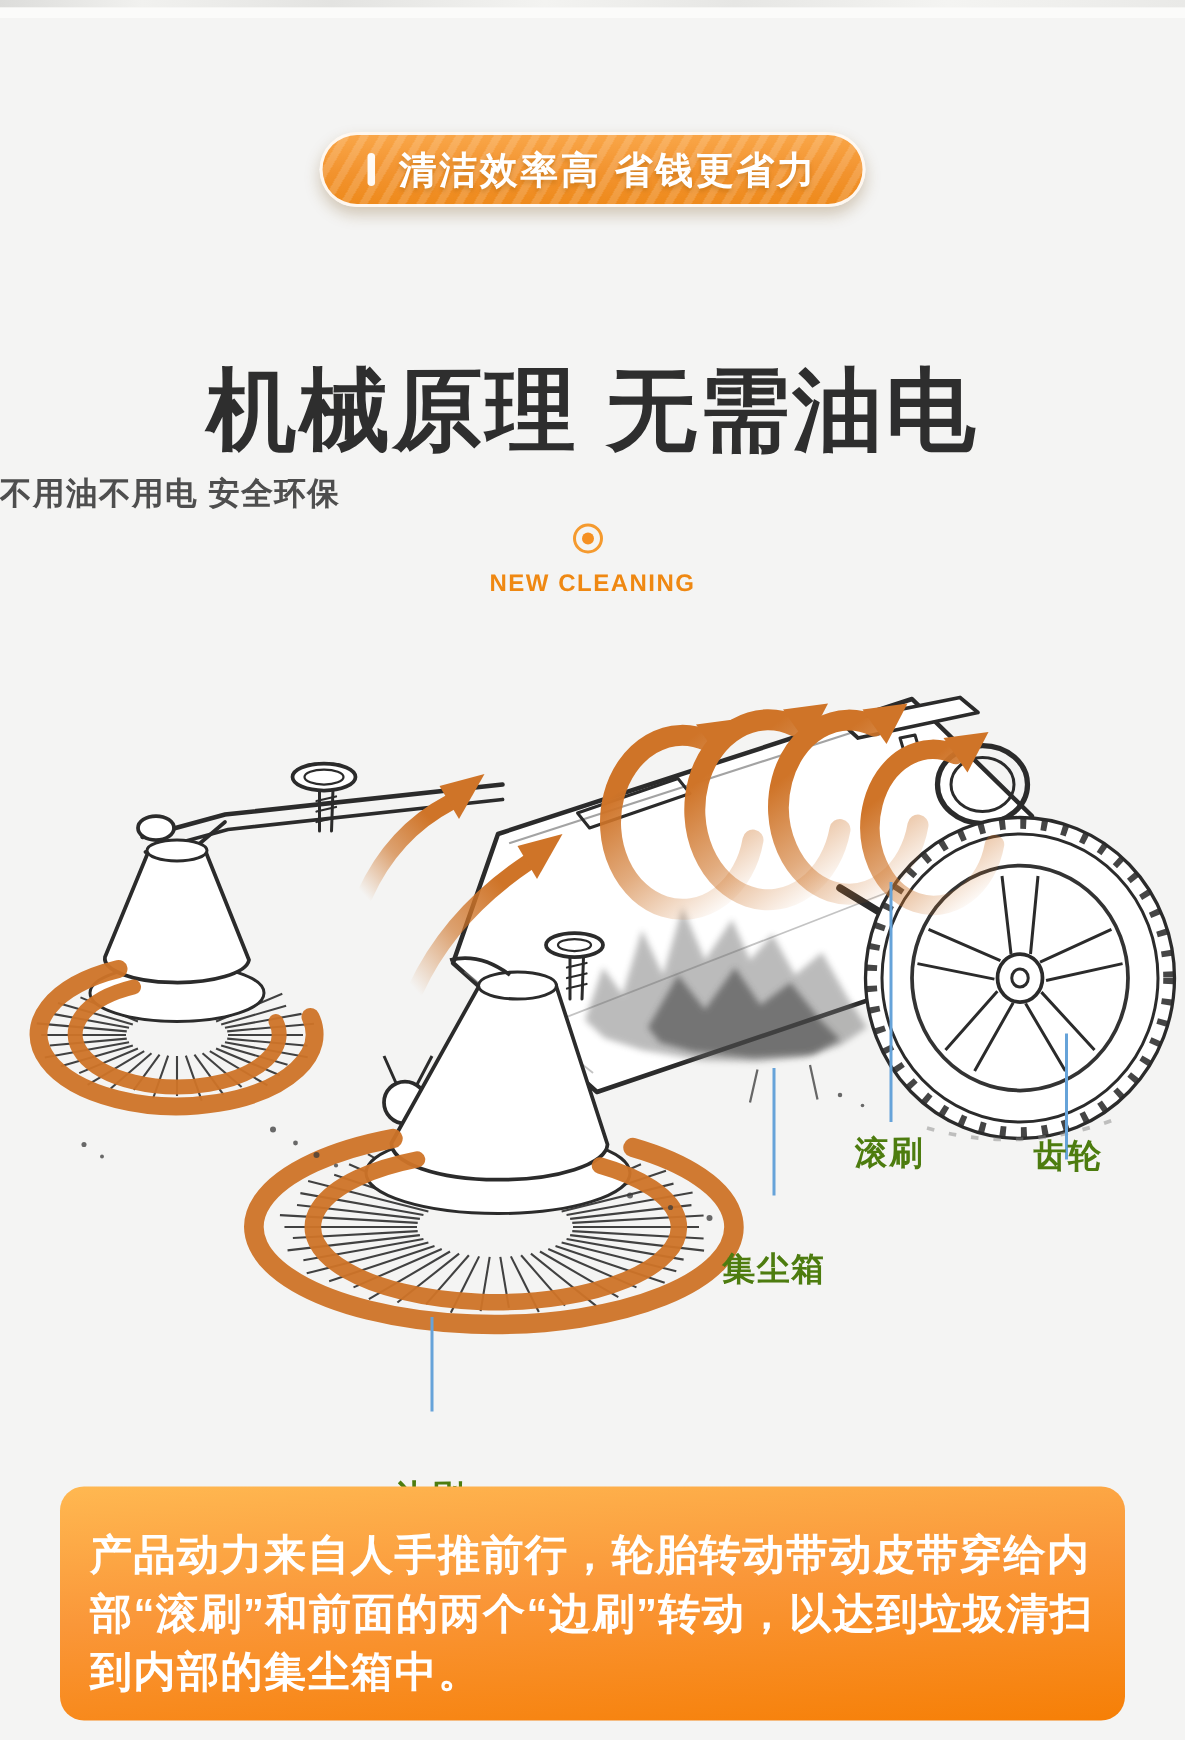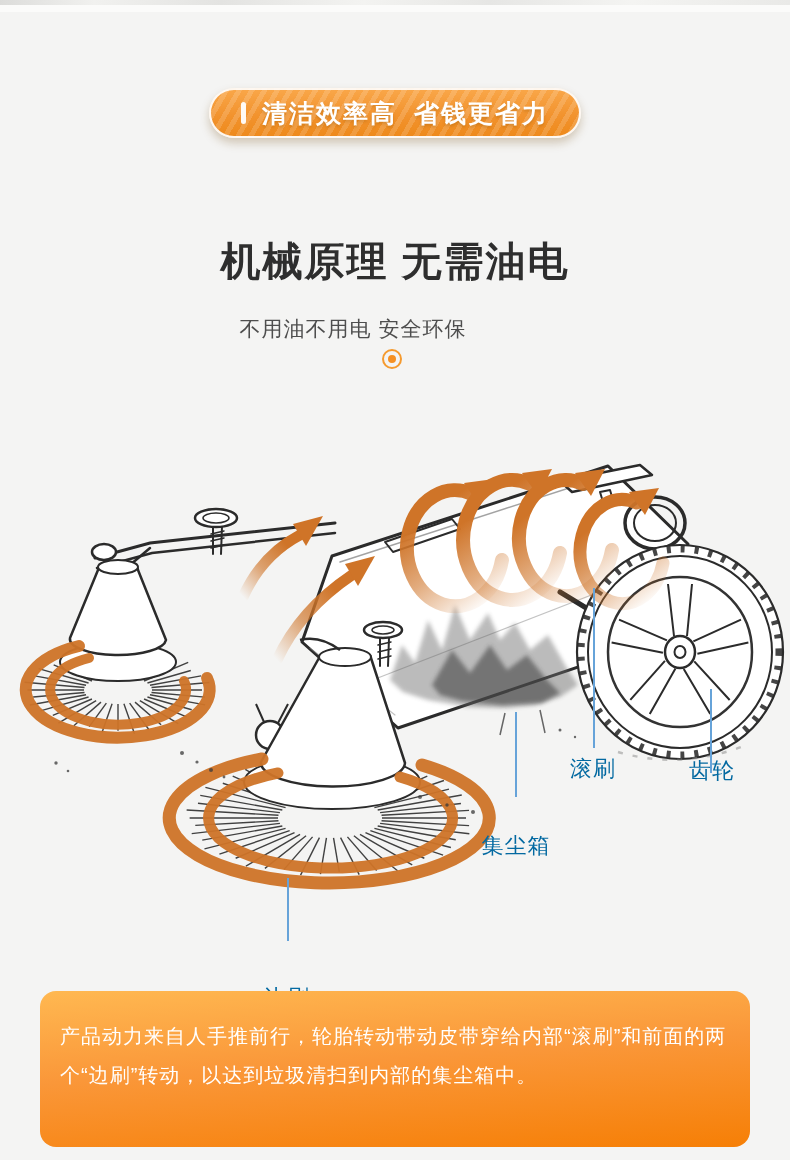--- a/index.html
+++ b/index.html
@@ -10,61 +10,62 @@
   .top-strip2{position:absolute;top:5px;left:0;width:790px;height:7px;background:#fbfbfa;}
 
   .badge{position:absolute;top:88px;left:50%;transform:translateX(-50%);
     height:46px;padding:0 30px;border-radius:26px;display:flex;align-items:center;gap:16px;
     background-image:repeating-linear-gradient(120deg,rgba(255,255,255,.15) 0 5px,rgba(255,255,255,0) 5px 11px),
       linear-gradient(180deg,#f9a648 0%,#f2932e 55%,#ee8a1c 100%);
     border:2px solid rgba(255,255,255,.92);
     box-shadow:0 5px 10px rgba(120,80,20,.28);}
   .badge-bar{width:5px;height:22px;border-radius:3px;background:#ffffff;opacity:.95;}
   .badge-text{color:#ffffff;font-size:25px;font-weight:bold;letter-spacing:2px;
-    text-shadow:0 2px 3px rgba(150,85,0,.35);white-space:nowrap;font-family:Liberation Mono, monospace;}
+    text-shadow:0 2px 3px rgba(150,85,0,.35);white-space:nowrap;}
 
   .title1{position:absolute;top:170px;left:0;width:790px;text-align:center;
     font-size:50px;font-weight:600;color:#3d3d3d;letter-spacing:3px;}
   .title2{position:absolute;top:234px;left:0;width:790px;text-align:center;
-    font-size:40px;font-weight:800;color:#2e2e2e;letter-spacing:2px;}
-  .subtitle{position:absolute;top:315px;left:0;width:706px;text-align:center;
-    font-size:21px;font-weight:400;color:#4e4e4e;letter-spacing:1px;}
+    font-size:60px;font-weight:800;color:#2e2e2e;letter-spacing:2px;}
+  .subtitle{position:absolute;top:315px;left:0;width:706px;text-align:left;
+    font-size:21px;font-weight:700;color:#4e4e4e;letter-spacing:1px;}
 
   .target-dot{position:absolute;top:349px;left:382px;width:16px;height:16px;border-radius:50%;
     border:2.5px solid #f59a2e;display:flex;align-items:center;justify-content:center;}
   .target-dot::after{content:"";width:8px;height:8px;border-radius:50%;background:#f59023;}
 
   .tagline{position:absolute;top:381px;left:0;width:790px;text-align:center;
     font-size:16px;font-weight:bold;color:#ef8812;letter-spacing:1px;}
 
   .sketch{position:absolute;top:430px;left:0;width:790px;height:550px;}
 
-  .callout-label{position:absolute;transform:translateX(-50%);font-size:22px;font-weight:400;
-    color:#0369a1;letter-spacing:1px;white-space:nowrap;}
+  .callout-label{position:absolute;transform:translateX(-50%);font-size:22px;font-weight:700;
+    color:#4d7c0f;letter-spacing:1px;white-space:nowrap;}
 
   .footer-panel{position:absolute;left:40px;top:991px;width:710px;height:156px;box-sizing:border-box;
     border-radius:16px;padding:26px 20px 0 20px;
     background:linear-gradient(176deg,#ffb851 0%,#fa9739 45%,#f67f06 100%);}
-  .footer-text{color:#ffffff;font-size:20px;line-height:39px;letter-spacing:1px;font-weight:400;}
+  .footer-text{color:#ffffff;font-size:28px;line-height:39px;letter-spacing:1px;font-weight:700;}
 </style>
 </head>
 <body>
 
 <div class="page">
   <div class="top-strip"></div>
   <div class="top-strip2"></div>
 
   <div class="badge">
     <span class="badge-bar"></span>
     <span class="badge-text">清洁效率高 省钱更省力</span>
   </div>
 
   <div class="title2">机械原理 无需油电</div>
   <div class="subtitle">不用油不用电 安全环保</div>
   <div class="target-dot"></div>
+  <div class="tagline">NEW CLEANING</div>
 
   <svg class="sketch" viewBox="0 0 790 550">
     <defs>
       <linearGradient id="swirlGrad" x1="0.85" y1="1" x2="0.25" y2="0">
         <stop offset="0" stop-color="#cf7428" stop-opacity="0"></stop>
         <stop offset="0.45" stop-color="#cf7428" stop-opacity="0.6"></stop>
         <stop offset="0.85" stop-color="#cf7428" stop-opacity="1"></stop>
       </linearGradient>
       <linearGradient id="arrGrad" x1="0" y1="1" x2="1" y2="0">
         <stop offset="0" stop-color="#cf7428" stop-opacity="0"></stop>

